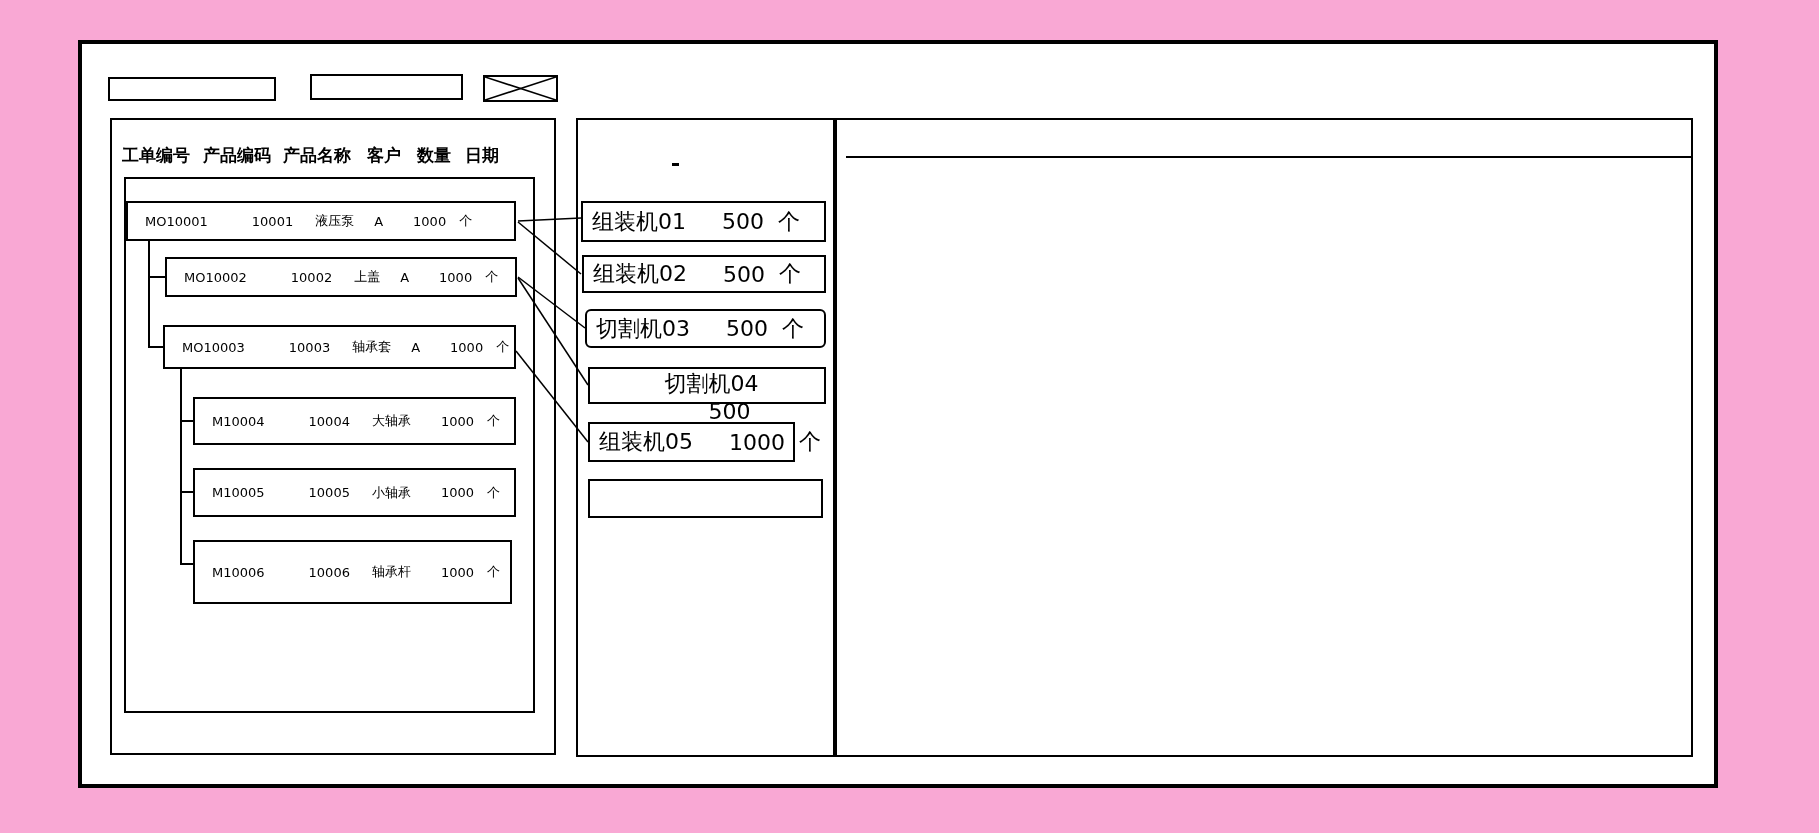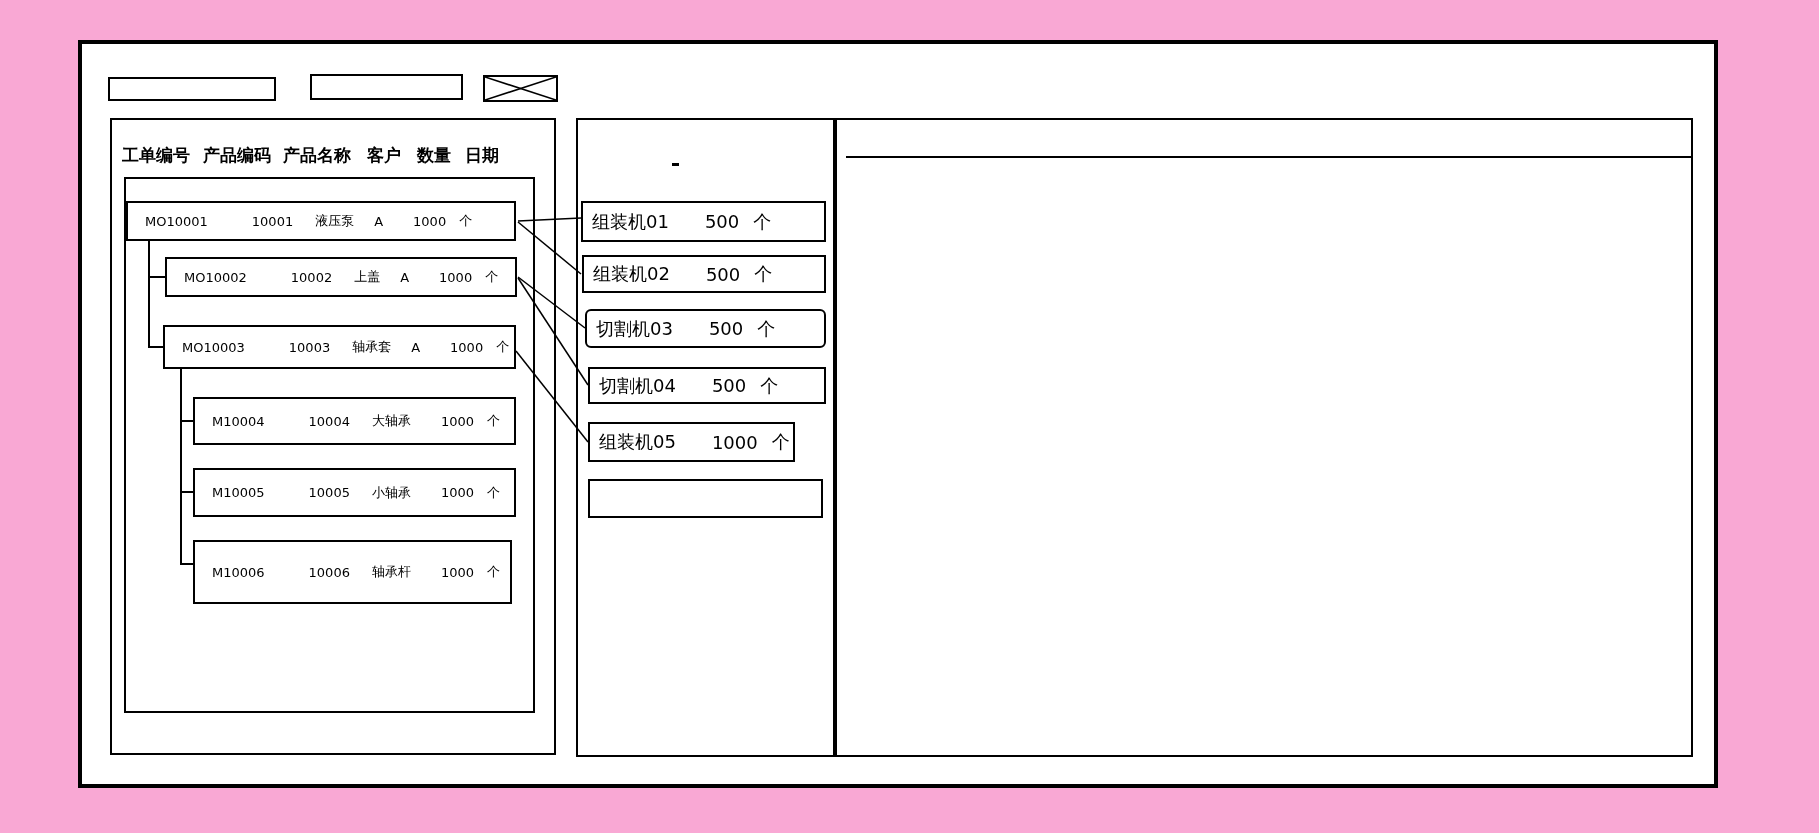--- a/index.html
+++ b/index.html
@@ -42,21 +42,21 @@
   .f-qty  { margin-left: 30px; }
   .f-unit { margin-left: 13px; }
 
   .tconn { position: absolute; background: #000; }
 
   .mid-panel { left: 576px; top: 118px; width: 259px; height: 639px; }
   .machine-box {
     position: absolute;
     border: 2px solid #000; background: #fff;
     display: flex; align-items: center;
-    font-size: 18px; white-space: nowrap;
+    font-size: 22px; white-space: nowrap;
     padding-left: 9px;
   }
   .m-qty  { margin-left: 36px; }
   .m-unit { margin-left: 14px; }
   .stray  { left: 672px; top: 163px; width: 7px; height: 3px; background: #000; }
 
   .right-panel { left: 835px; top: 118px; width: 858px; height: 639px; }
   .right-divider { left: 846px; top: 156px; width: 847px; height: 2px; background: #000; }
 
   .conn-overlay { left: 0; top: 0; width: 1819px; height: 833px; pointer-events: none; }
@@ -158,21 +158,21 @@
   <div class="machine-box" style="left:582px; top:255px; width:244px; height:38px;">
     <span>组装机02</span>
     <span class="m-qty">500</span>
     <span class="m-unit">个</span>
   </div>
   <div class="machine-box" style="left:585px; top:309px; width:241px; height:39px;border-radius:6px;">
     <span>切割机03</span>
     <span class="m-qty">500</span>
     <span class="m-unit">个</span>
   </div>
-  <div class="machine-box" style="left:588px; top:367px; width:238px; height:37px;">
+  <div class="machine-box" style="left:588px; top:367px; width:238px; height:37px;flex-direction:column;">
     <span>切割机04</span>
     <span class="m-qty">500</span>
     <span class="m-unit">个</span>
   </div>
   <div class="machine-box" style="left:588px; top:422px; width:207px; height:40px;">
     <span>组装机05</span>
     <span class="m-qty">1000</span>
     <span class="m-unit">个</span>
   </div>
   <div class="machine-box" style="left:588px; top:479px; width:235px; height:39px;">

